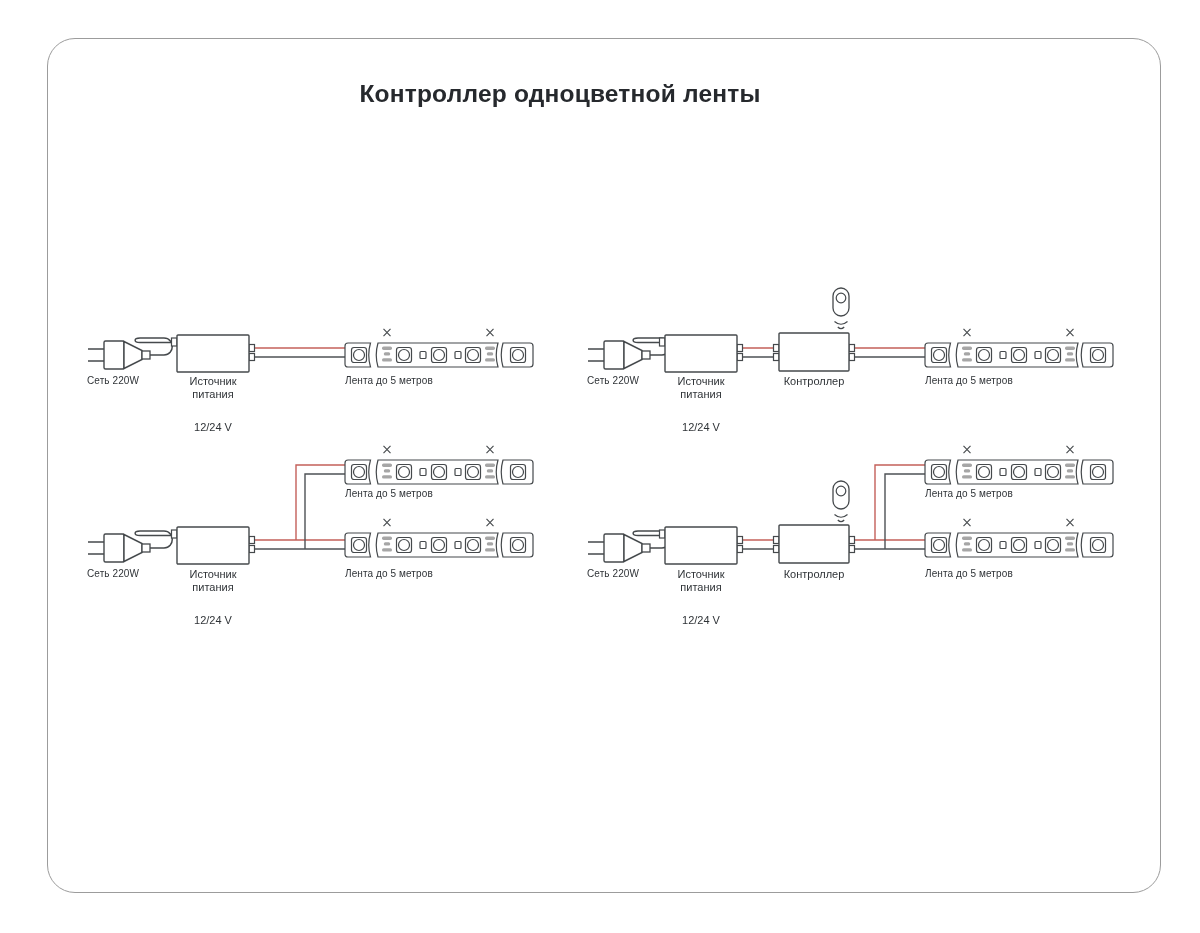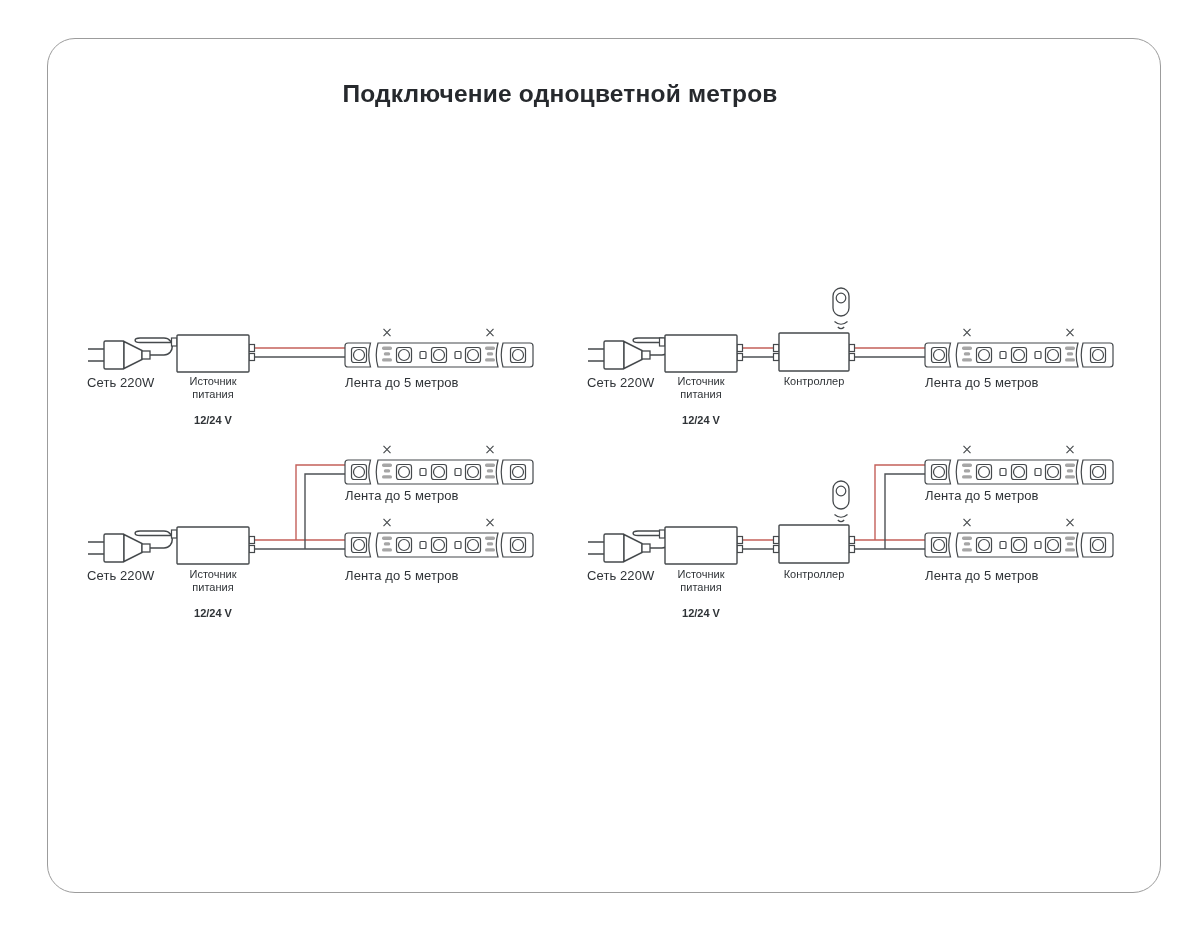--- a/index.html
+++ b/index.html
@@ -1,28 +1,28 @@
 <!DOCTYPE html>
 <html><head>
 <meta charset="utf-8">
 <style>
   html,body{margin:0;padding:0;background:#ffffff;}
   body{position:relative;width:1200px;height:933px;font-family:"Liberation Sans",sans-serif;overflow:hidden;}
   .card{position:absolute;left:47px;top:38px;width:1112px;height:853px;border:1.5px solid #9c9c9c;border-radius:28px;background:#fff;}
   .title{position:absolute;left:0;top:80px;width:1120px;text-align:center;font-size:24.5px;font-weight:700;color:#26292d;letter-spacing:.2px;}
   svg.scene{position:absolute;left:0;top:0;pointer-events:none;}
-  .lbl{position:absolute;font-size:13px;color:#2f3337;white-space:nowrap;letter-spacing:.1px;text-align:center;}
+  .lbl{position:absolute;font-size:10px;color:#2f3337;white-space:nowrap;letter-spacing:.1px;text-align:center;}
   .lbl-center{position:absolute;width:130px;text-align:center;font-size:11px;line-height:13px;color:#2f3337;}
-  .voltage{margin-top:13px;font-weight:bold;}
+  .voltage{margin-top:20px;}
 </style>
 </head>
 <body>
 
 <div class="card"></div>
-<div class="title">Подключение одноцветной метров</div>
+<div class="title">Контроллер одноцветной ленты</div>
 
 <svg class="scene" width="1200" height="933" viewBox="0 0 1200 933">
   <defs>
 
     <g id="plug">
       <path d="M0,-6 H16 M0,6 H16" fill="none" stroke="#45494c" stroke-width="1.4"></path>
       <rect x="16" y="-14" width="20" height="28" rx="1.5" fill="#fff" stroke="#45494c" stroke-width="1.4"></rect>
       <path d="M36,-13.5 L54,-4.5 L54,4.5 L36,13.5 Z" fill="#fff" stroke="#45494c" stroke-width="1.4"></path>
       <rect x="54" y="-4" width="8" height="8" fill="#fff" stroke="#45494c" stroke-width="1.3"></rect>
     </g>

